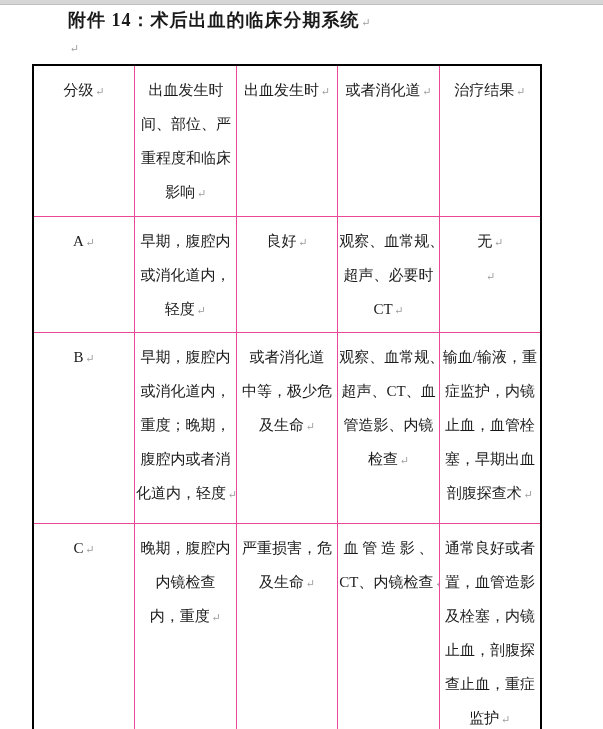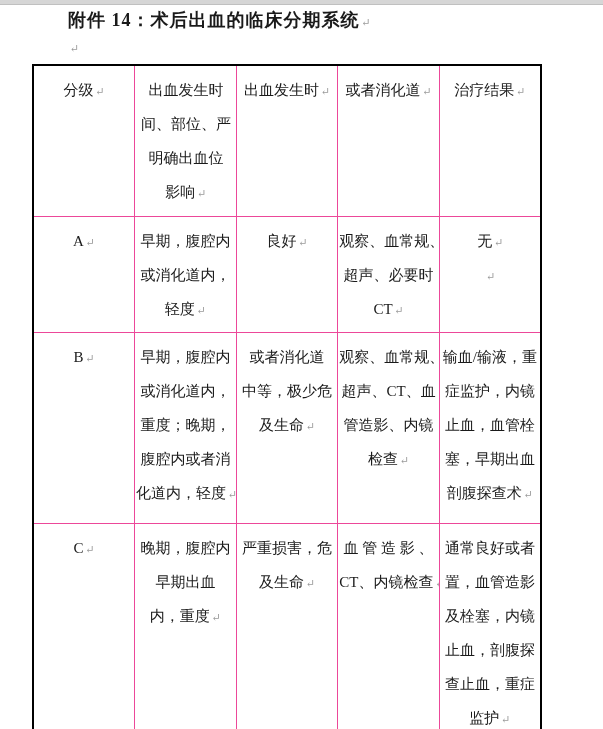--- a/index.html
+++ b/index.html
@@ -77,21 +77,21 @@
 
   <table class="staging">
     <tbody id="staging-body">
         <tr>
           <td>
             <div class="line center"><span>分级</span><span class="pilcrow">↵</span></div>
           </td>
           <td>
             <div class="line left"><span>出血发生时</span></div>
             <div class="line left"><span>间、部位、严</span></div>
-            <div class="line left"><span>明确出血位</span></div>
+            <div class="line left"><span>重程度和临床</span></div>
             <div class="line left"><span>影响</span><span class="pilcrow">↵</span></div>
           </td>
           <td>
             <div class="line center"><span>出血发生时</span><span class="pilcrow">↵</span></div>
           </td>
           <td>
             <div class="line center"><span>或者消化道</span><span class="pilcrow">↵</span></div>
           </td>
           <td>
             <div class="line center"><span>治疗结果</span><span class="pilcrow">↵</span></div>
@@ -148,21 +148,21 @@
             <div class="line center"><span>塞，早期出血</span></div>
             <div class="line center"><span>剖腹探查术</span><span class="pilcrow">↵</span></div>
           </td>
         </tr>
         <tr>
           <td>
             <div class="line center"><span>C</span><span class="pilcrow">↵</span></div>
           </td>
           <td>
             <div class="line center"><span>晚期，腹腔内</span></div>
-            <div class="line center"><span>早期出血</span></div>
+            <div class="line center"><span>内镜检查</span></div>
             <div class="line center"><span>内，重度</span><span class="pilcrow">↵</span></div>
           </td>
           <td>
             <div class="line center"><span>严重损害，危</span></div>
             <div class="line center"><span>及生命</span><span class="pilcrow">↵</span></div>
           </td>
           <td>
             <div class="line center"><span>血 管 造 影 、</span></div>
             <div class="line center"><span>CT、内镜检查</span><span class="pilcrow">↵</span></div>
           </td>

